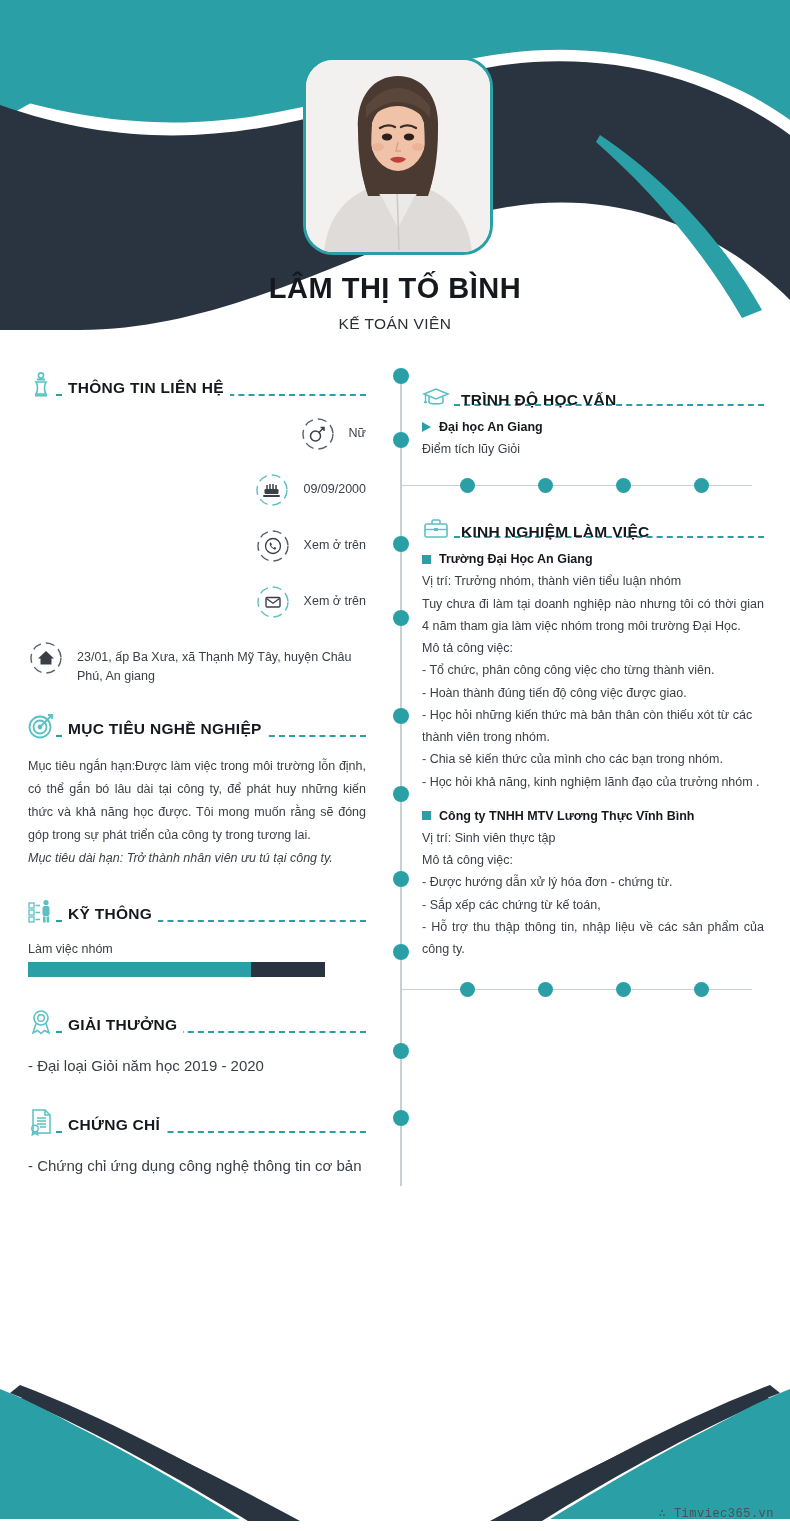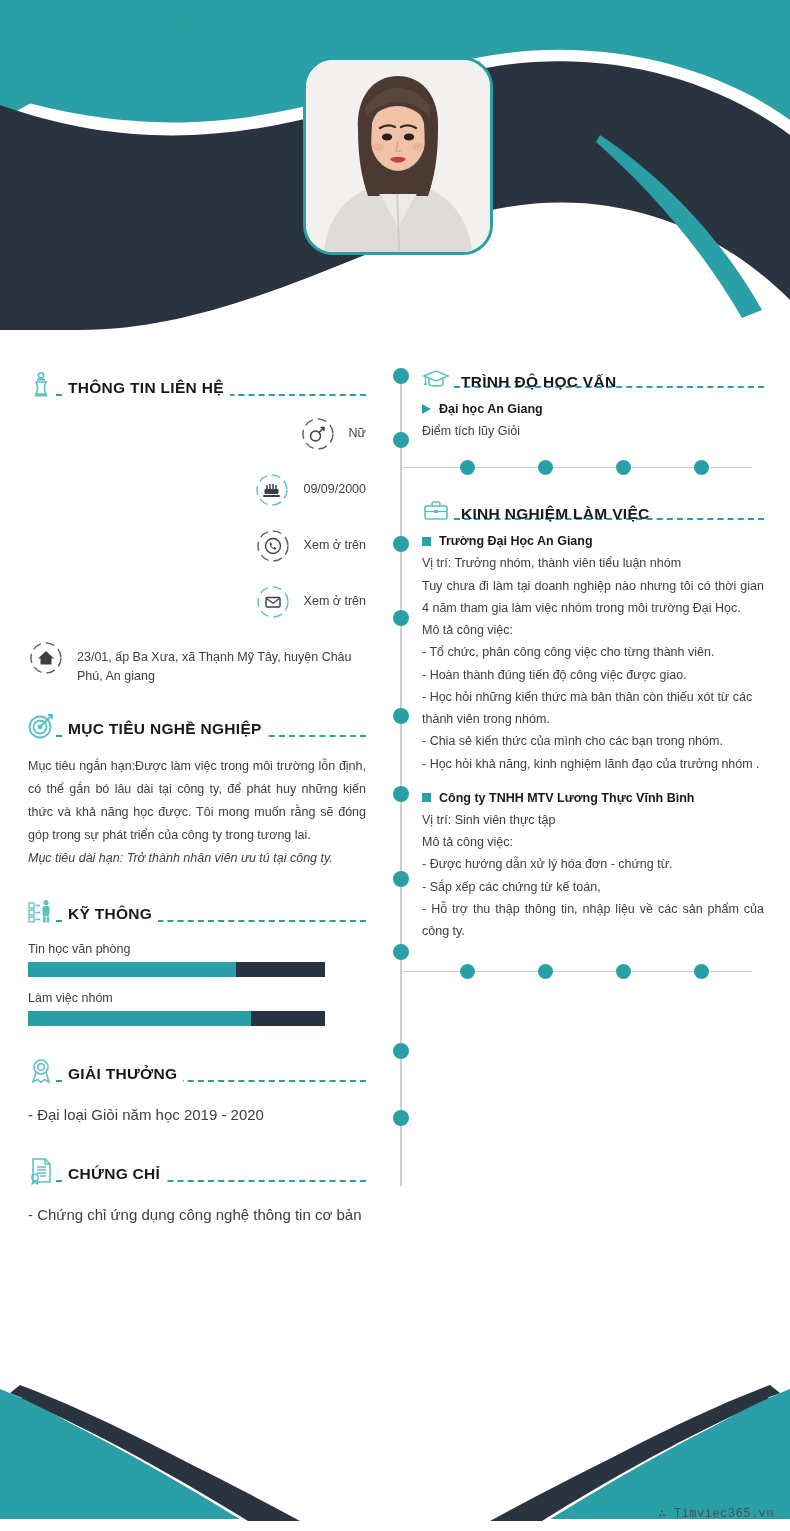--- a/index.html
+++ b/index.html
@@ -78,21 +78,21 @@
   
   .left-col {
     position: absolute;
     left: 28px;
     top: 366px;
     width: 338px;
   }
   .right-col {
     position: absolute;
     left: 392px;
-    top: 358px;
+    top: 376px;
     width: 372px;
   }
 
   
   .sec {
     position: relative;
     margin-bottom: 6px;
   }
   .sec-head {
     display: flex;
@@ -351,20 +351,24 @@
         <path d="M92,82 L90,91 L95,91" stroke="#d9a185" stroke-width="1.4" fill="none"></path>
 
         <path d="M84,99 C88,96 96,96 100,99 C96,104 88,104 84,99 Z" fill="#c0403c"></path>
 
         <ellipse cx="72" cy="87" rx="6" ry="4" fill="#e8a68c" opacity="0.55"></ellipse>
         <ellipse cx="112" cy="87" rx="6" ry="4" fill="#e8a68c" opacity="0.55"></ellipse>
       </svg>
     </div>
   </div>
 
+  <div class="name-block">
+    <div class="full-name">LÂM THỊ TỐ BÌNH</div>
+    <div class="job-title">KẾ TOÁN VIÊN</div>
+  </div>
 
   <div class="left-col">
 
     <div class="sec">
       <div class="sec-head">
         <span class="sec-icon">
           <svg width="20" height="26" viewBox="0 0 20 26">
             <circle cx="10" cy="3.5" r="2.6" fill="none" stroke="#5bc0c4" stroke-width="1.6"></circle>
             <rect x="6" y="6.5" width="8" height="2" fill="#5bc0c4"></rect>
             <path d="M5,10 C7,13 7,19 5,22 L15,22 C13,19 13,13 15,10 Z" fill="none" stroke="#5bc0c4" stroke-width="1.6"></path>
@@ -465,26 +469,20 @@
             <rect x="14.5" y="8" width="7" height="10" rx="2" fill="#5bc0c4"></rect>
             <rect x="15" y="18.5" width="2.6" height="6" fill="#5bc0c4"></rect>
             <rect x="18.6" y="18.5" width="2.6" height="6" fill="#5bc0c4"></rect>
           </svg>
         </span>
         <span class="sec-title">KỸ THÔNG</span>
         <span class="sec-dash"></span>
       </div>
       <div class="skills">
         <div class="skill">
-          <div class="skill-name">Tin học văn phòng</div>
-          <div class="skill-track">
-            <div class="skill-fill" id="sk0" style="width: 70%;"></div>
-          </div>
-        </div>
-        <div class="skill">
           <div class="skill-name">Làm việc nhóm</div>
           <div class="skill-track">
             <div class="skill-fill" id="sk1" style="width: 75%;"></div>
           </div>
         </div>
       </div>
     </div>
 
     <div class="sec" style="margin-top:26px;">
       <div class="sec-head">

